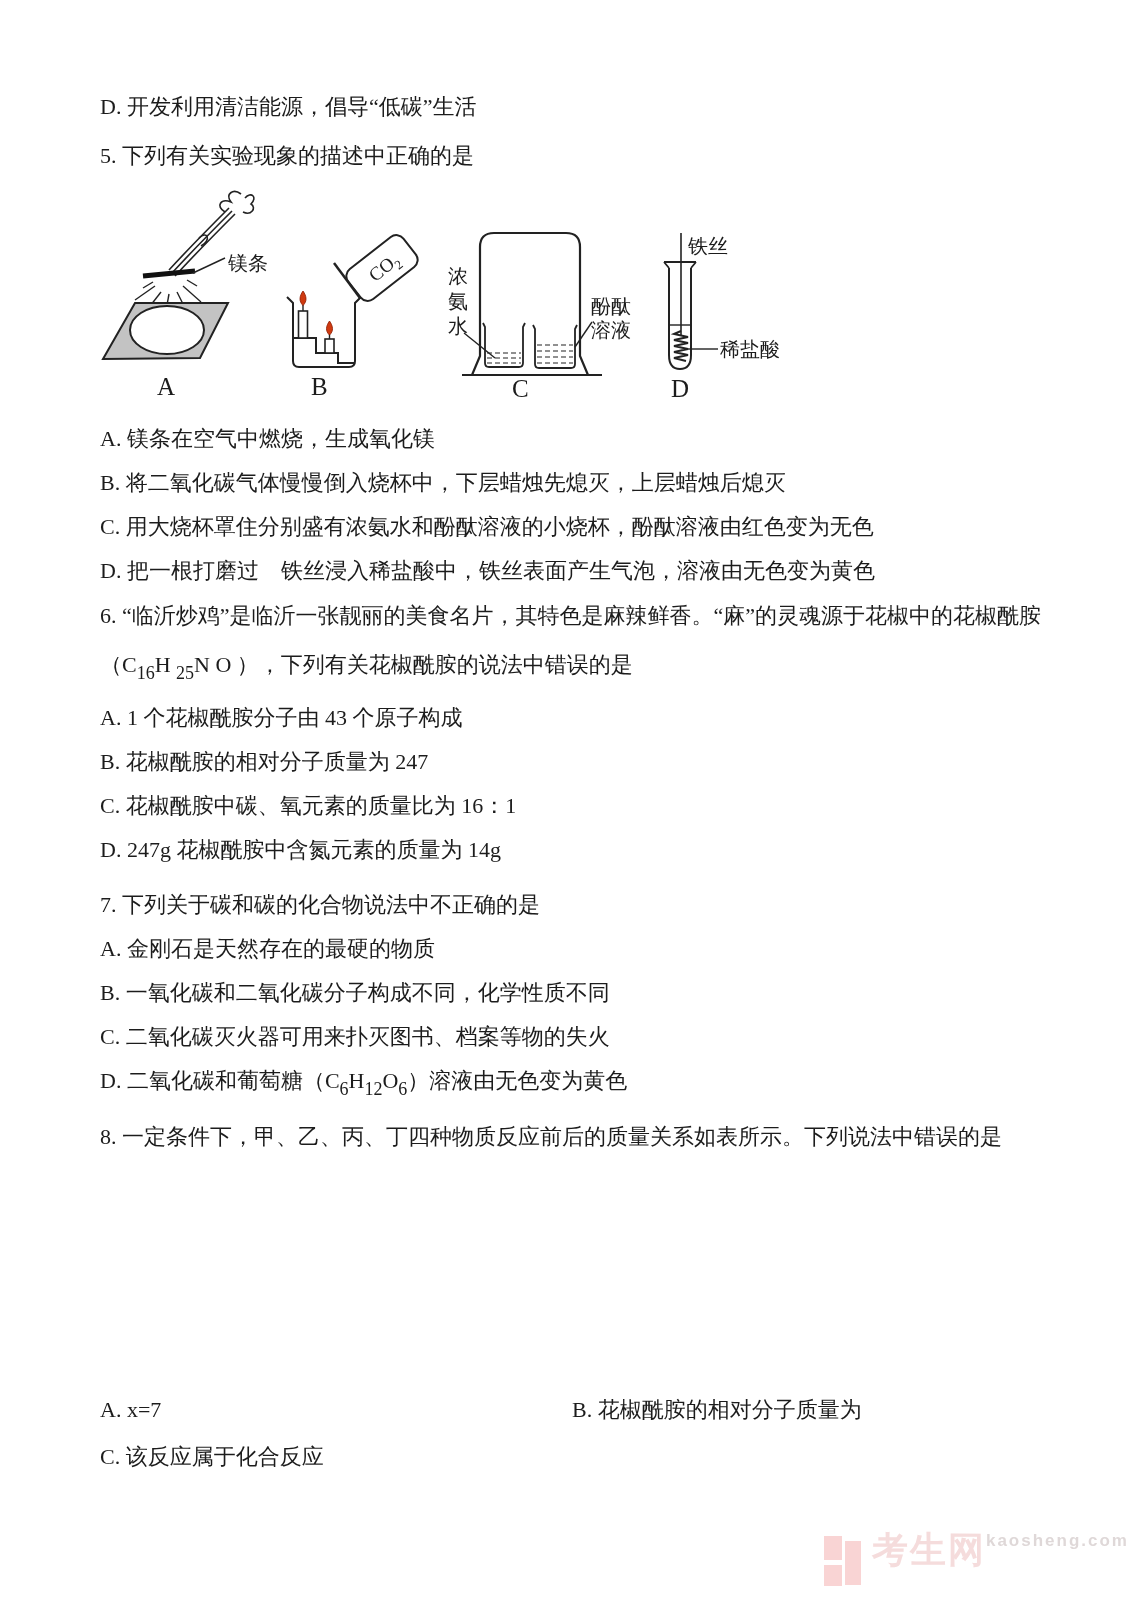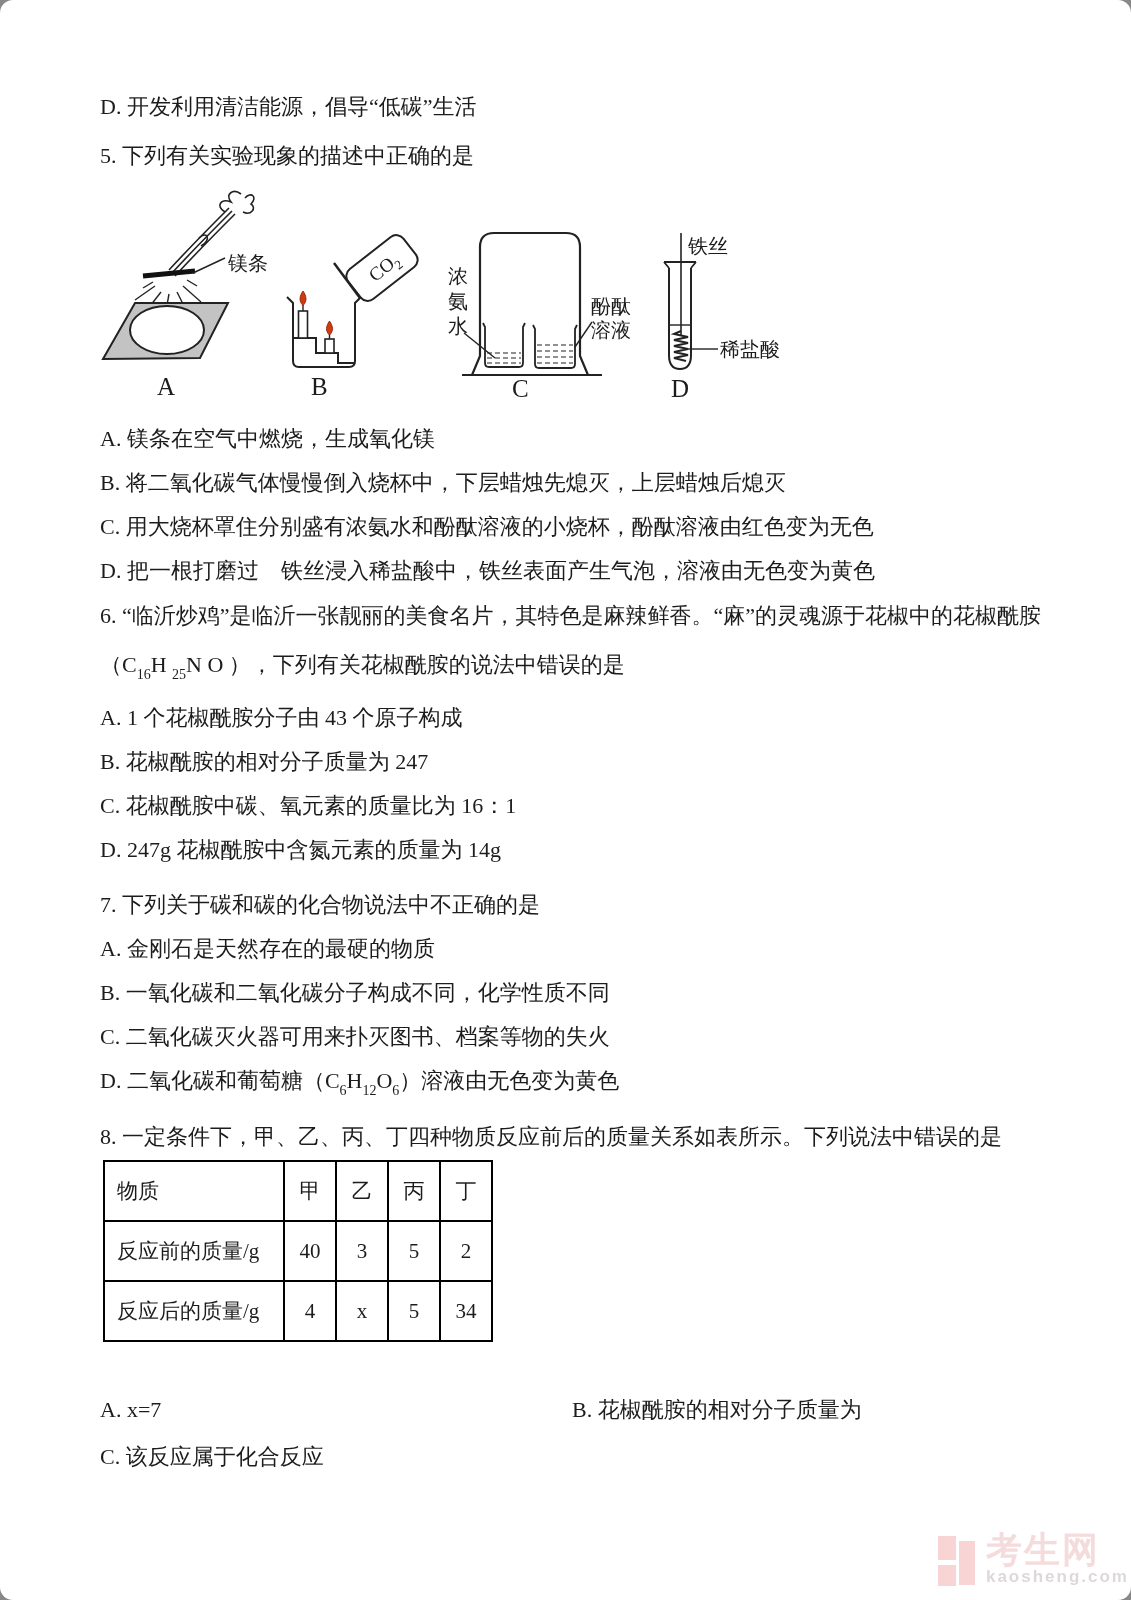--- a/index.html
+++ b/index.html
@@ -6,24 +6,23 @@
   .page{
     position:relative;
     width:1131px;height:1600px;
     margin:0 auto;
     background:#ffffff;
     font-family:"Liberation Serif","DejaVu Serif",serif;
     color:#1c1c1c;
     font-size:22px;
     line-height:30px;
     overflow:hidden;
-    border-radius:13px;
   }
   .t{position:absolute;left:100px;white-space:pre;}
-  sub.fsub{font-size:14px;line-height:0;vertical-align:-7px;}
+  sub.fsub{font-size:18px;line-height:0;vertical-align:-7px;}
   .figure{position:absolute;}
   svg{display:block;overflow:visible;}
   svg text{font-family:"Liberation Serif","DejaVu Serif",serif;fill:#1c1c1c;}
   .fig-letter{font-size:25px;}
   .ann{font-size:20px;}
   table.mass{
     position:absolute;left:103px;top:1160px;
     border-collapse:collapse;
     font-size:21px;color:#1c1c1c;
   }
@@ -36,21 +35,21 @@
   table.mass td.val{width:42px;text-align:center;padding:0 4px;}
   .watermark{
     position:absolute;right:2px;bottom:12px;
     display:flex;align-items:flex-start;
   }
   .wm-logo{position:relative;width:38px;height:52px;margin-right:10px;margin-top:4px;}
   .wm-logo .r1,.wm-logo .r2,.wm-logo .r3{position:absolute;background:#f9d4d4;}
   .wm-logo .r1{left:0;top:0;width:18px;height:24px;}
   .wm-logo .r2{left:21px;top:5px;width:16px;height:44px;}
   .wm-logo .r3{left:0;top:29px;width:18px;height:21px;}
-  .wm-text{display:flex;flex-direction:column;}
+  .wm-text{display:flex;}
   .wm-name{
     font-size:36px;line-height:36px;font-weight:bold;
     color:#f5dcdc;letter-spacing:2px;
     font-family:"Liberation Sans","DejaVu Sans",sans-serif;
   }
   .wm-url{
     font-size:17px;line-height:18px;color:#dfd8d8;
     letter-spacing:2px;font-weight:bold;
     font-family:"Liberation Sans","DejaVu Sans",sans-serif;
   }
@@ -168,45 +167,20 @@
   <div class="t" style="top:835px">D. 247g 花椒酰胺中含氮元素的质量为 14g</div>
 
   <div class="t" style="top:890px">7. 下列关于碳和碳的化合物说法中不正确的是</div>
   <div class="t" style="top:934px">A. 金刚石是天然存在的最硬的物质</div>
   <div class="t" style="top:1022px">C. 二氧化碳灭火器可用来扑灭图书、档案等物的失火</div>
   <div class="t" style="top:978px">B. 一氧化碳和二氧化碳分子构成不同，化学性质不同</div>
   <div class="t" style="top:1066px"><span>D. 二氧化碳和葡萄糖（C</span><sub class="fsub">6</sub><span>H</span><sub class="fsub">12</sub><span>O</span><sub class="fsub">6</sub><span>）溶液由无色变为黄色</span></div>
 
   <div class="t" style="top:1122px">8. 一定条件下，甲、乙、丙、丁四种物质反应前后的质量关系如表所示。下列说法中错误的是</div>
 
-  <table class="mass">
-    <tbody>
-      <tr>
-        <td class="lbl">物质</td>
-        <td class="val">甲</td>
-        <td class="val">乙</td>
-        <td class="val">丙</td>
-        <td class="val">丁</td>
-      </tr>
-      <tr>
-        <td class="lbl">反应前的质量/g</td>
-        <td class="val">40</td>
-        <td class="val">3</td>
-        <td class="val">5</td>
-        <td class="val">2</td>
-      </tr>
-      <tr>
-        <td class="lbl">反应后的质量/g</td>
-        <td class="val">4</td>
-        <td class="val">x</td>
-        <td class="val">5</td>
-        <td class="val">34</td>
-      </tr>
-    </tbody>
-  </table>
 
   <div class="t" style="top:1395px">A. x=7</div>
   <div class="t" style="top:1395px;left:572px">B. 花椒酰胺的相对分子质量为</div>
   <div class="t" style="top:1442px">C. 该反应属于化合反应</div>
 
   <div class="watermark">
     <div class="wm-logo">
       <div class="r1"></div>
         <div class="r2"></div>
         <div class="r3"></div>

